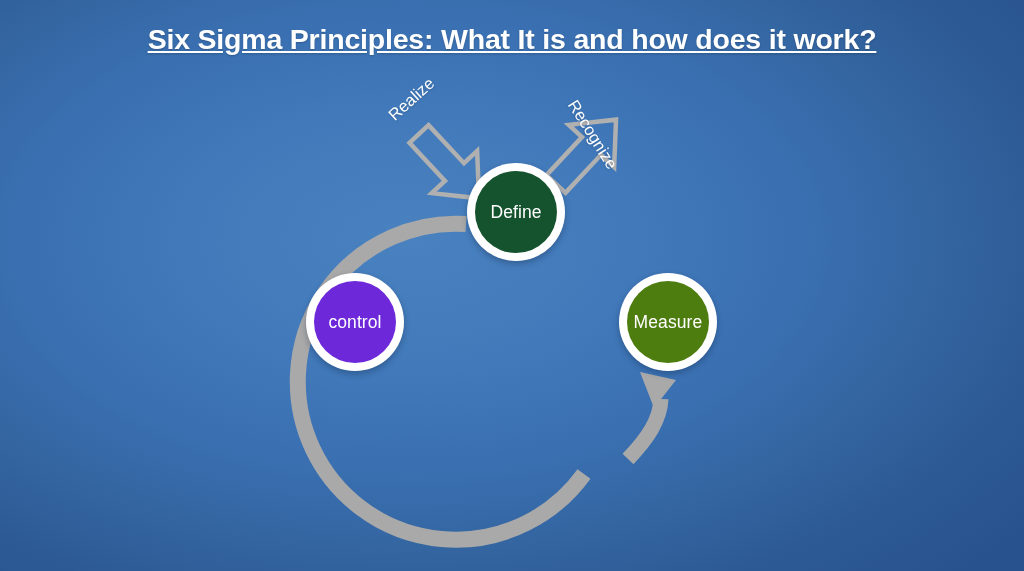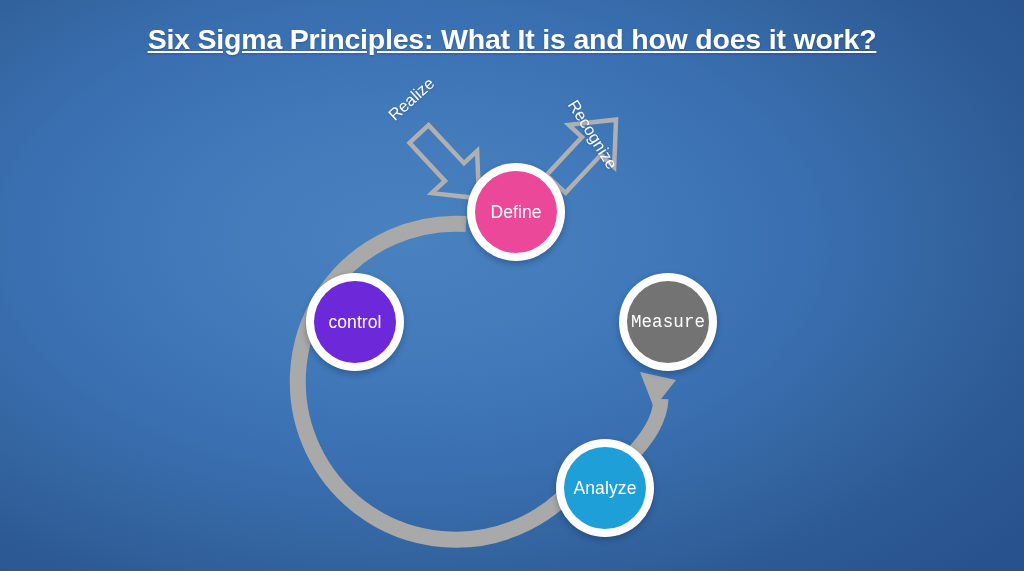--- a/index.html
+++ b/index.html
@@ -127,36 +127,31 @@
     <g transform="translate(556,184) rotate(-47)">
       <polygon points="0,-13 52,-13 52,-31 88,0 52,31 52,13 0,13" fill="none" stroke="#b0b0b0" stroke-width="4.5" stroke-linejoin="miter"></polygon>
     </g>
   </svg>
 
   <div class="arrow-label" id="label-realize">Realize</div>
 
   <div class="arrow-label" id="label-recognize">Recognize</div>
 
   <div class="node" id="node-define" style="left:467px; top:163px;">
-    <div class="disc" style="background:#ec4899;">
+    <div class="disc" style="background:#14532d;">
       <span class="node-label">Define</span>
     </div>
   </div>
 
   <div class="node" id="node-measure" style="left:619px; top:273px;">
-    <div class="disc" style="background:#737373;font-family:Liberation Mono, monospace;">
+    <div class="disc" style="background:#4d7c0f;">
       <span class="node-label">Measure</span>
     </div>
   </div>
 
-  <div class="node" id="node-analyze" style="left:556px; top:439px;">
-    <div class="disc" style="background:#1e9fd8;">
-      <span class="node-label">Analyze</span>
-    </div>
-  </div>
 
 
   <div class="node" id="node-control" style="left:306px; top:273px;">
     <div class="disc" style="background:#6d28d9;">
       <span class="node-label">control</span>
     </div>
   </div>
 
 </div>
 

